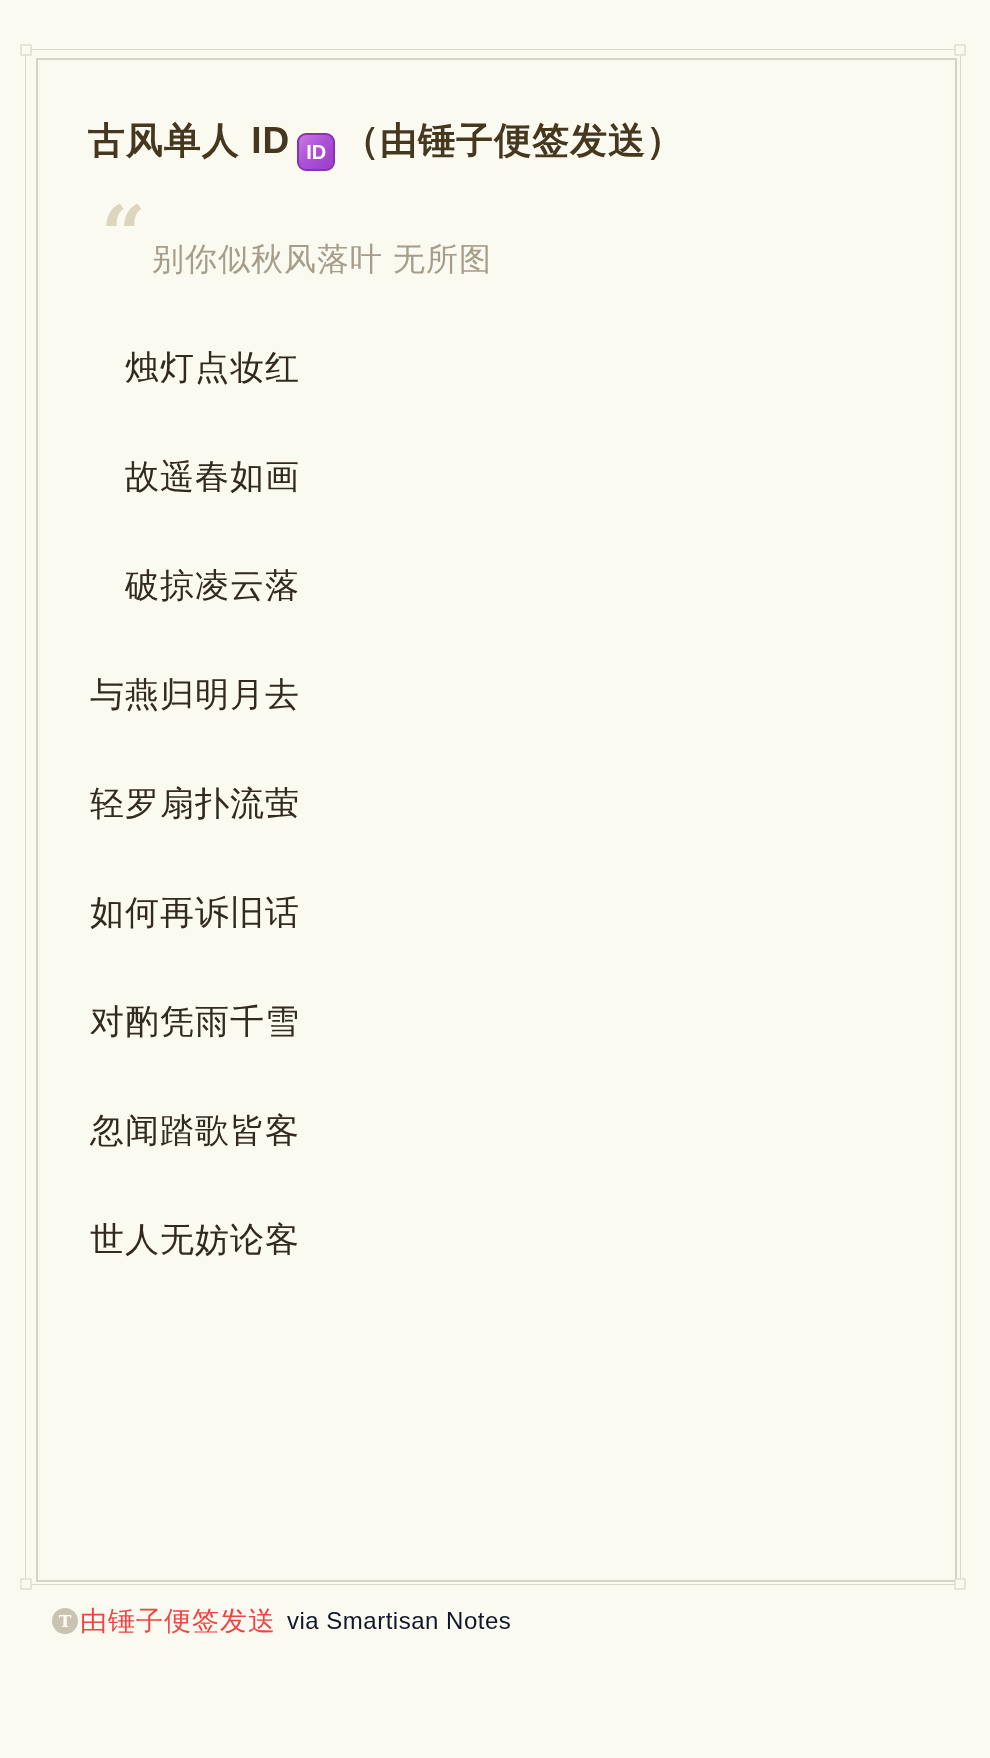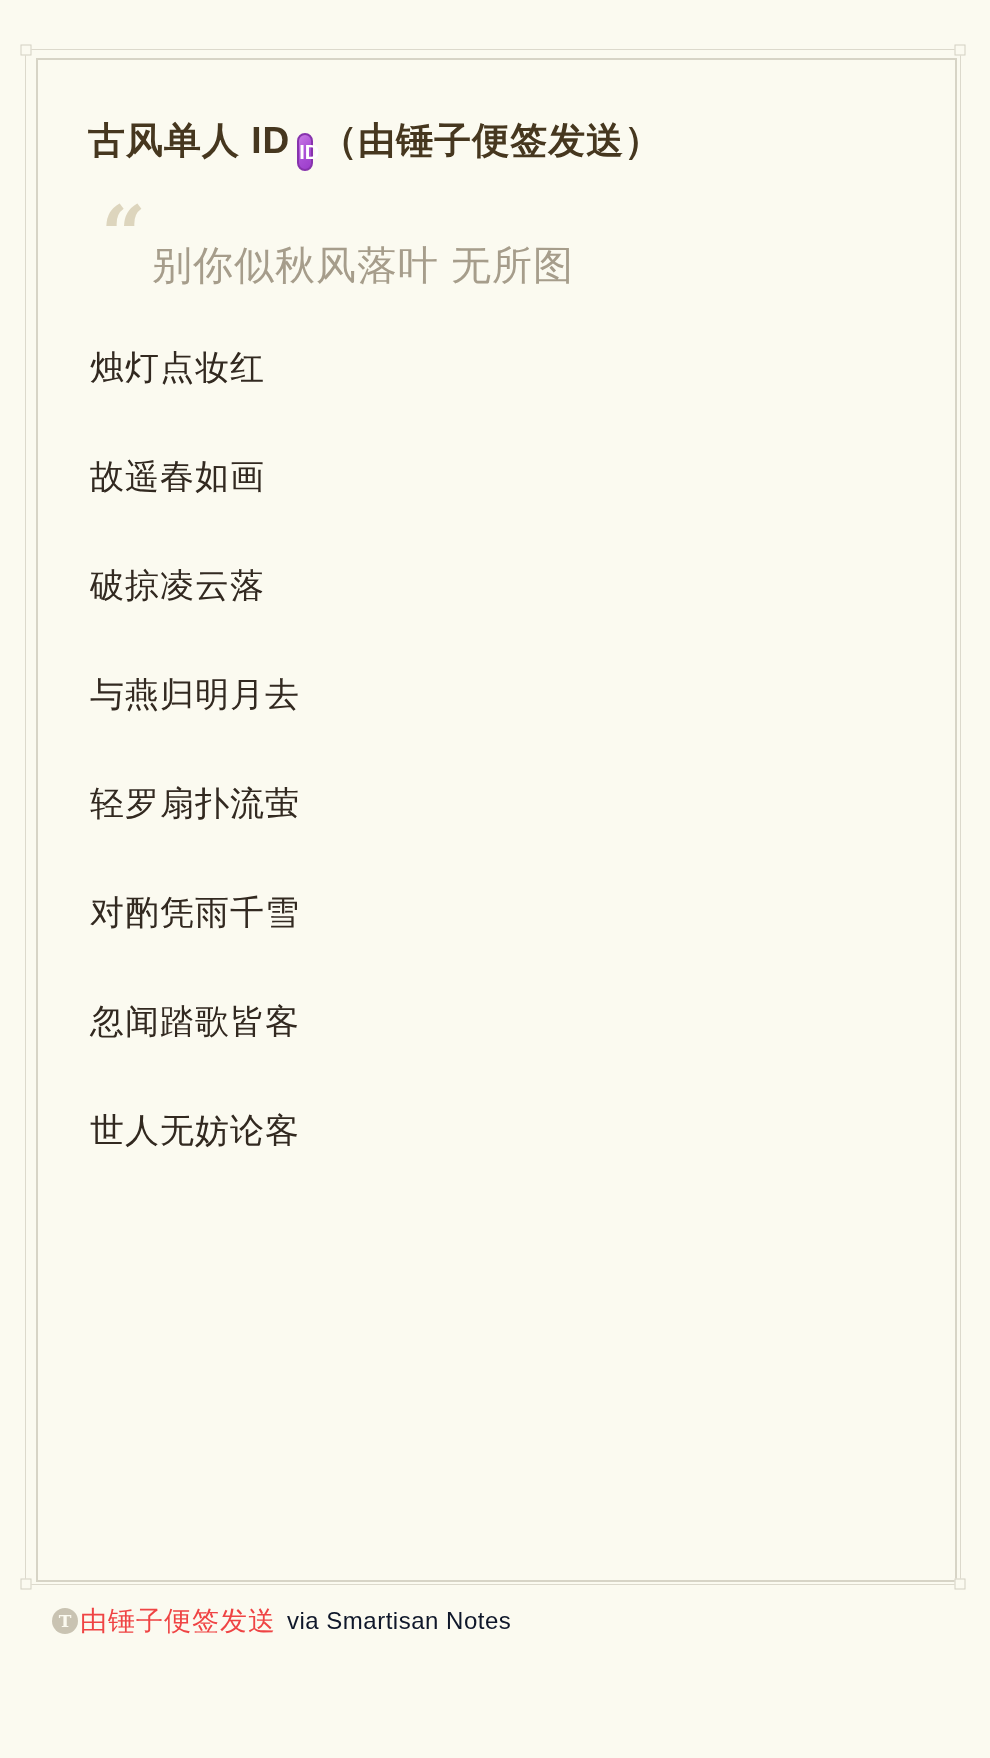--- a/index.html
+++ b/index.html
@@ -25,42 +25,42 @@
   .corner.tr{left:960px;top:50px;}
   .corner.bl{left:26px;top:1584px;}
   .corner.br{left:960px;top:1584px;}
   
   .title{
     position:absolute;left:88px;top:116px;margin:0;
     font-size:37px;font-weight:700;color:#46371f;letter-spacing:1px;
     white-space:nowrap;
   }
   .id-emoji{
-    display:inline-block;width:16px;height:38px;margin:0 7px;
+    display:inline-block;width:38px;height:38px;margin:0 7px;
     vertical-align:-6px;border-radius:9px;
     background:linear-gradient(135deg,#c97ae4 0%,#ad53d8 45%,#9b3dcb 100%);
     border:2px solid #8733ad;box-sizing:border-box;
     text-align:center;line-height:34px;
     color:#ffffff;font-size:20px;font-weight:800;letter-spacing:0;
   }
   
   .quote-mark{
     position:absolute;left:101px;top:196px;
     font-family:"DejaVu Serif","Liberation Serif",serif;
     font-weight:700;font-size:78px;line-height:1;color:#ddd5bd;
   }
   .quote-text{
     position:absolute;left:152px;top:238px;
-    font-size:40px;color:#a69d8b;letter-spacing:1px;white-space:nowrap;
+    font-size:32px;color:#a69d8b;letter-spacing:1px;white-space:nowrap;
   }
   
   .id-list{position:absolute;left:90px;top:345px;}
   .id-item{
     height:36px;margin-bottom:73px;
-    font-size:34px;color:#322920;letter-spacing:1px;white-space:nowrap;
+    font-size:34px;color:#322920;letter-spacing:1px;white-space:nowrap;text-align:right;
   }
   
   .footer{
     position:absolute;left:52px;top:1606px;height:30px;
     display:flex;align-items:center;
   }
   .t-badge{
     width:26px;height:26px;border-radius:50%;background:#c9c3b2;
     display:flex;align-items:center;justify-content:center;flex:0 0 auto;
     font-family:"DejaVu Serif","Liberation Serif",serif;
@@ -85,20 +85,21 @@
 
   <div class="quote-mark">“</div>
   <div class="quote-text">别你似秋风落叶 无所图</div>
 
   <div class="id-list">
     <div class="id-item">烛灯点妆红</div>
     <div class="id-item">故遥春如画</div>
     <div class="id-item">破掠凌云落</div>
     <div class="id-item">与燕归明月去</div>
     <div class="id-item">轻罗扇扑流萤</div>
+    <div class="id-item">如何再诉旧话</div>
     <div class="id-item">对酌凭雨千雪</div>
     <div class="id-item">忽闻踏歌皆客</div>
     <div class="id-item">世人无妨论客</div>
   </div>
 
   <div class="footer">
     <span class="t-badge">
         <span>T</span>
       </span>
     <span class="footer-cn">由锤子便签发送</span>

